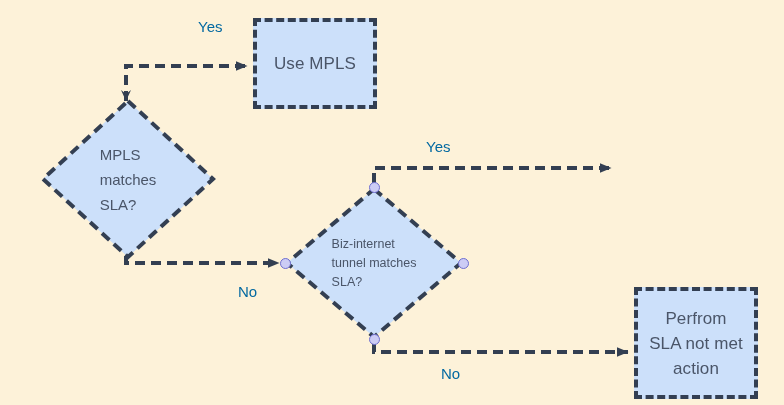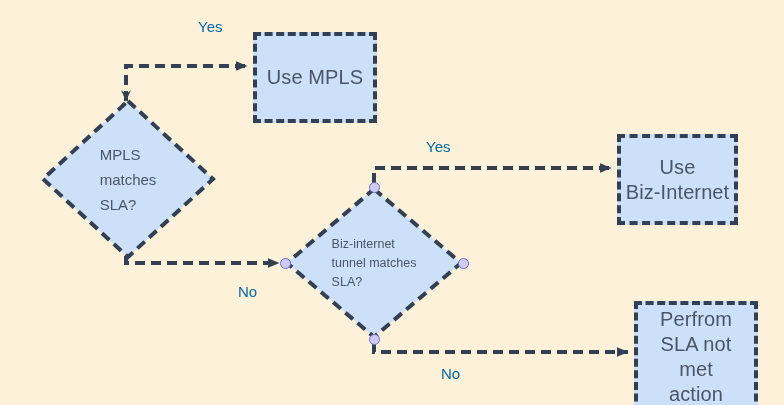--- a/index.html
+++ b/index.html
@@ -33,24 +33,23 @@
     box-sizing: border-box;
   }
   .proc {
     background: #cce0fa;
     border: 4px dashed #333f52;
     display: flex;
     align-items: center;
     justify-content: center;
     text-align: center;
     color: #4a5568;
-    font-size: 20px;
+    font-size: 17px;
     line-height: 25px;
     letter-spacing: 0.1px;
-    margin-top: 14px;
   }
   .proc-label {
     display: block;
     white-space: pre-line;
     padding: 0 4px;
   }
   .diamond-wrap {
     position: absolute;
   }
   .diamond-svg {
@@ -167,24 +166,20 @@
 tunnel matches
 SLA?</span>
     </div>
   </div>
 
   <div class="handle" style="left:368.5px; top:181.5px;"></div>
   <div class="handle" style="left:279.5px; top:257.5px;"></div>
   <div class="handle" style="left:457.5px; top:257.5px;"></div>
   <div class="handle" style="left:368.5px; top:333.5px;"></div>
 
-  <div class="node proc" style="left:617px; top:120px; width:121px; height:91px;">
-    <span class="proc-label">Use
-Biz-Internet</span>
-  </div>
 
   <div class="node proc" style="left:634px; top:287px; width:124px; height:112px;">
     <span class="proc-label">Perfrom
 SLA not met
 action</span>
   </div>
 
 </div>
 
 </body></html>

